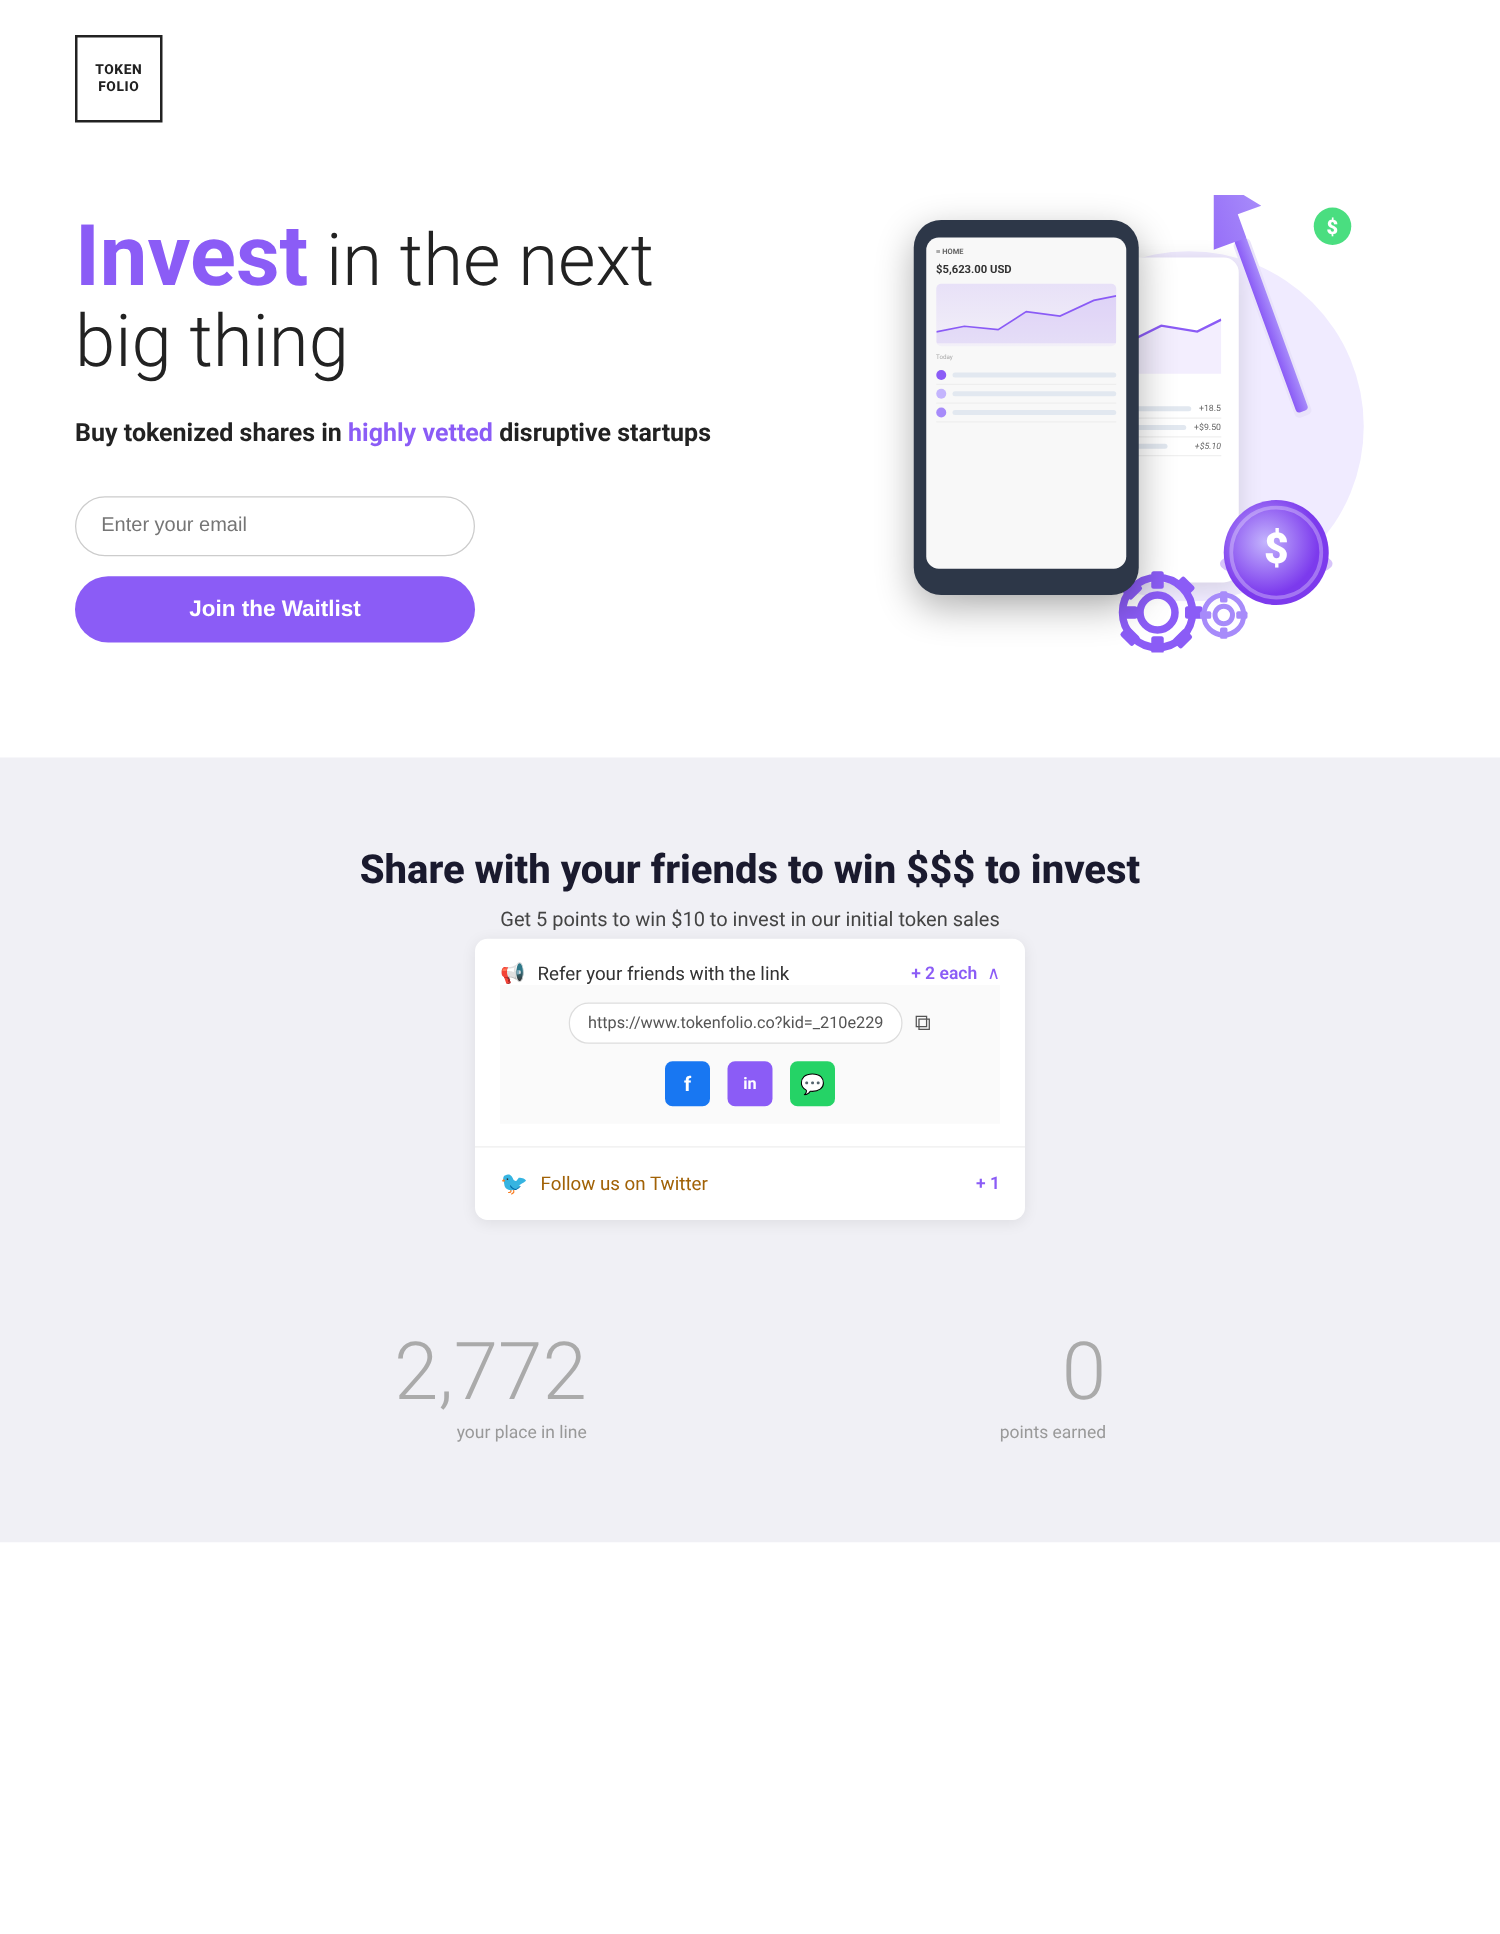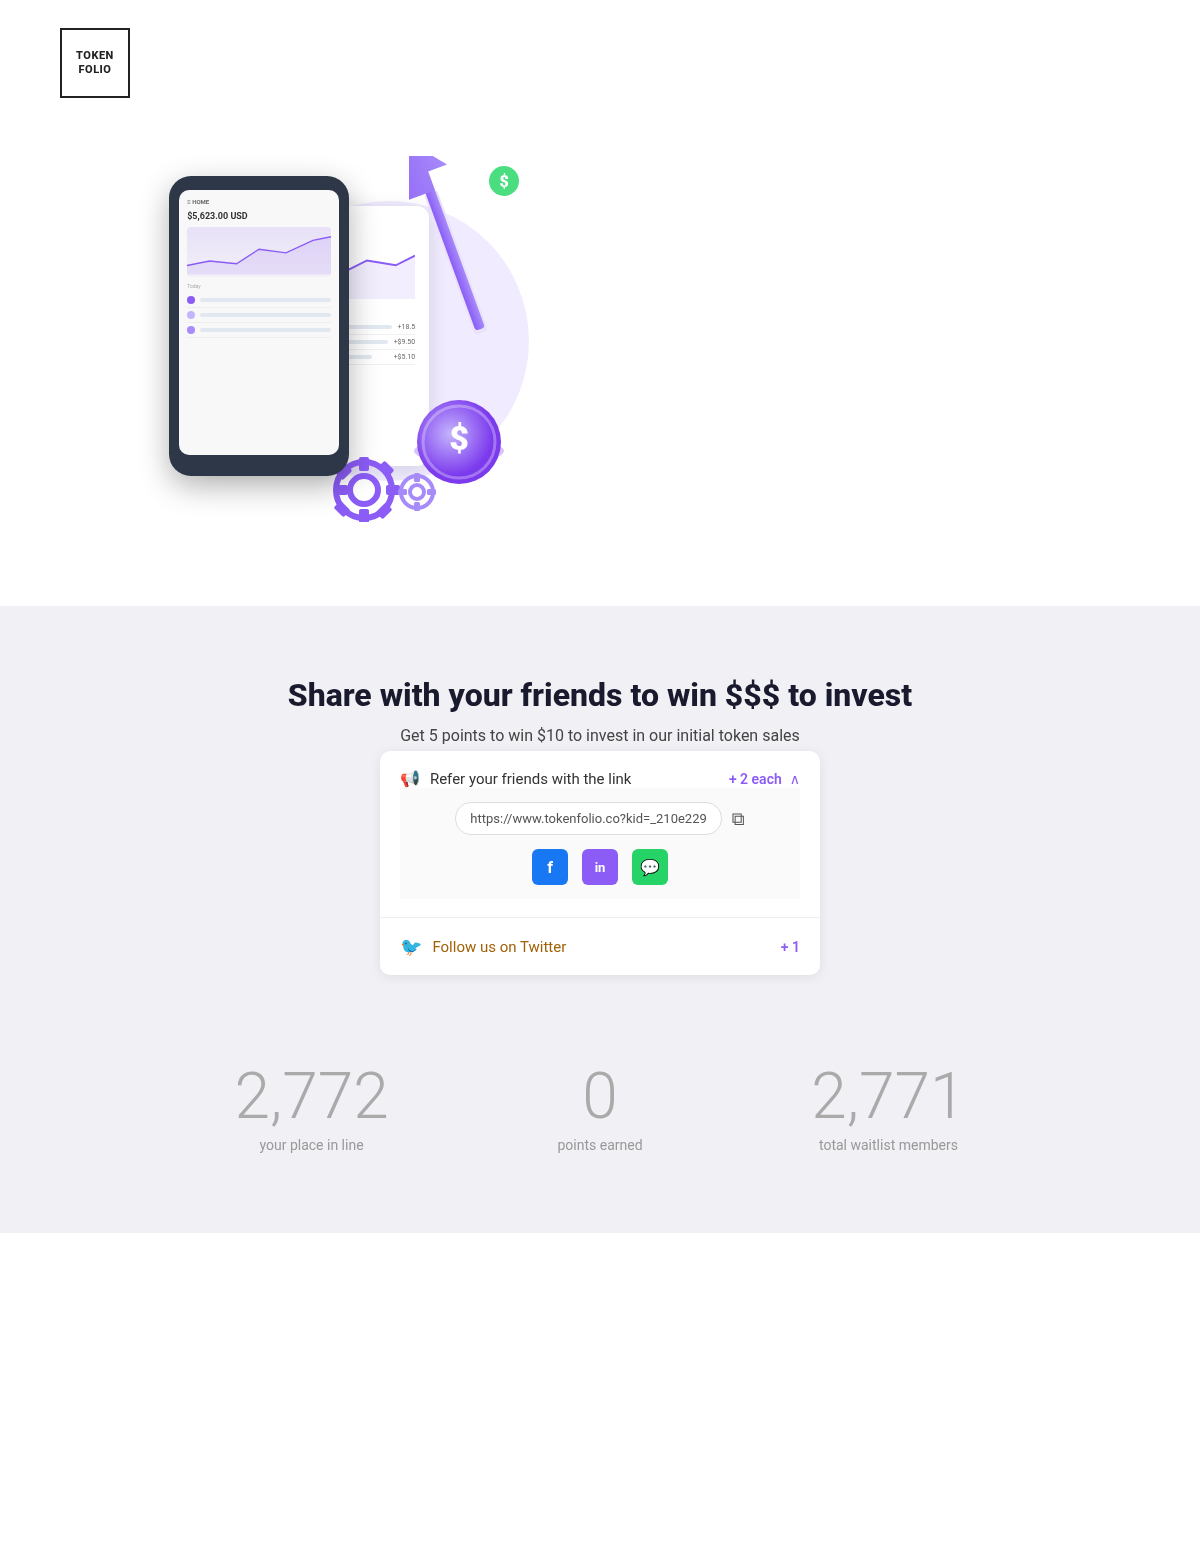--- a/index.html
+++ b/index.html
@@ -341,21 +341,21 @@
 
     
     .stats-row {
       display: flex;
       justify-content: space-around;
       max-width: 900px;
       margin: 0 auto;
       padding: 30px 0 0;
     }
     .stat-item {
-      text-align: center;
+      text-align: right;
     }
     .stat-number {
       font-size: 64px;
       font-weight: 300;
       color: #aaa;
       line-height: 1;
       margin-bottom: 8px;
     }
     .stat-label {
       font-size: 14px;
@@ -367,20 +367,31 @@
 
 <div class="logo-wrapper">
   <div class="logo-box">
     <div class="logo-text">
       <span>TOKEN</span><br><span>FOLIO</span>
     </div>
   </div>
 </div>
 
 <section class="hero">
+  <div class="hero-left">
+    <h1 class="hero-headline">
+      <span class="invest-word">Invest</span>
+      <span> in the next big thing</span>
+    </h1>
+    <p class="hero-subtext">
+      <span>Buy tokenized shares in </span><span class="highlight">highly vetted</span><span> disruptive startups</span>
+    </p>
+    <input class="email-input" type="email" placeholder="Enter your email" style="">
+    <button class="join-btn">Join the Waitlist</button>
+  </div>
 
   <div class="hero-right">
     <div class="illustration">
 
       <div class="bg-circle"></div>
 
       <div class="card-behind">
         <div style="font-size:7px;color:#999;font-weight:700;margin-bottom:4px;">HOME</div>
         <div style="font-size:10px;font-weight:700;color:#333;margin-bottom:2px;">$5,623.00 USD</div>
         <svg width="100%" height="55" viewBox="0 0 200 55" fill="none">
@@ -394,21 +405,21 @@
           <div style="font-size:7px;color:#666;margin-left:6px;">+18.5</div>
         </div>
         <div style="display:flex;align-items:center;padding:3px 0;border-bottom:1px solid #f0f0f0;">
           <div style="width:8px;height:8px;border-radius:50%;background:#c4b5fd;margin-right:6px;flex-shrink:0;"></div>
           <div style="flex:1;height:4px;background:#e2e8f0;border-radius:2px;"></div>
           <div style="font-size:7px;color:#666;margin-left:6px;">+$9.50</div>
         </div>
         <div style="display:flex;align-items:center;padding:3px 0;border-bottom:1px solid #f0f0f0;">
           <div style="width:8px;height:8px;border-radius:50%;background:#a78bfa;margin-right:6px;flex-shrink:0;"></div>
           <div style="flex:1;height:4px;background:#e2e8f0;border-radius:2px;"></div>
-          <div style="font-size:7px;color:#666;margin-left:22px;">+$5.10</div>
+          <div style="font-size:7px;color:#666;margin-left:22px;font-style:italic;">+$5.10</div>
         </div>
       </div>
 
       <div class="phone">
         <div class="phone-screen">
           <div class="phone-header">≡ HOME</div>
           <div class="phone-balance">$5,623.00 USD</div>
           <div class="phone-chart">
             <svg viewBox="0 0 160 50" fill="none">
               <polyline points="0,40 25,35 55,38 80,22 110,26 140,12 160,8" stroke="#8b5cf6" stroke-width="1.5" fill="none"></polyline>
@@ -536,18 +547,14 @@
 
   <div class="stats-row">
     <div class="stat-item">
       <div class="stat-number">2,772</div>
       <div class="stat-label">your place in line</div>
     </div>
     <div class="stat-item">
       <div class="stat-number">0</div>
       <div class="stat-label">points earned</div>
     </div>
-    <div class="stat-item">
-      <div class="stat-number">2,771</div>
-      <div class="stat-label">total waitlist members</div>
-    </div>
   </div>
 </section>
 
 </body></html>

